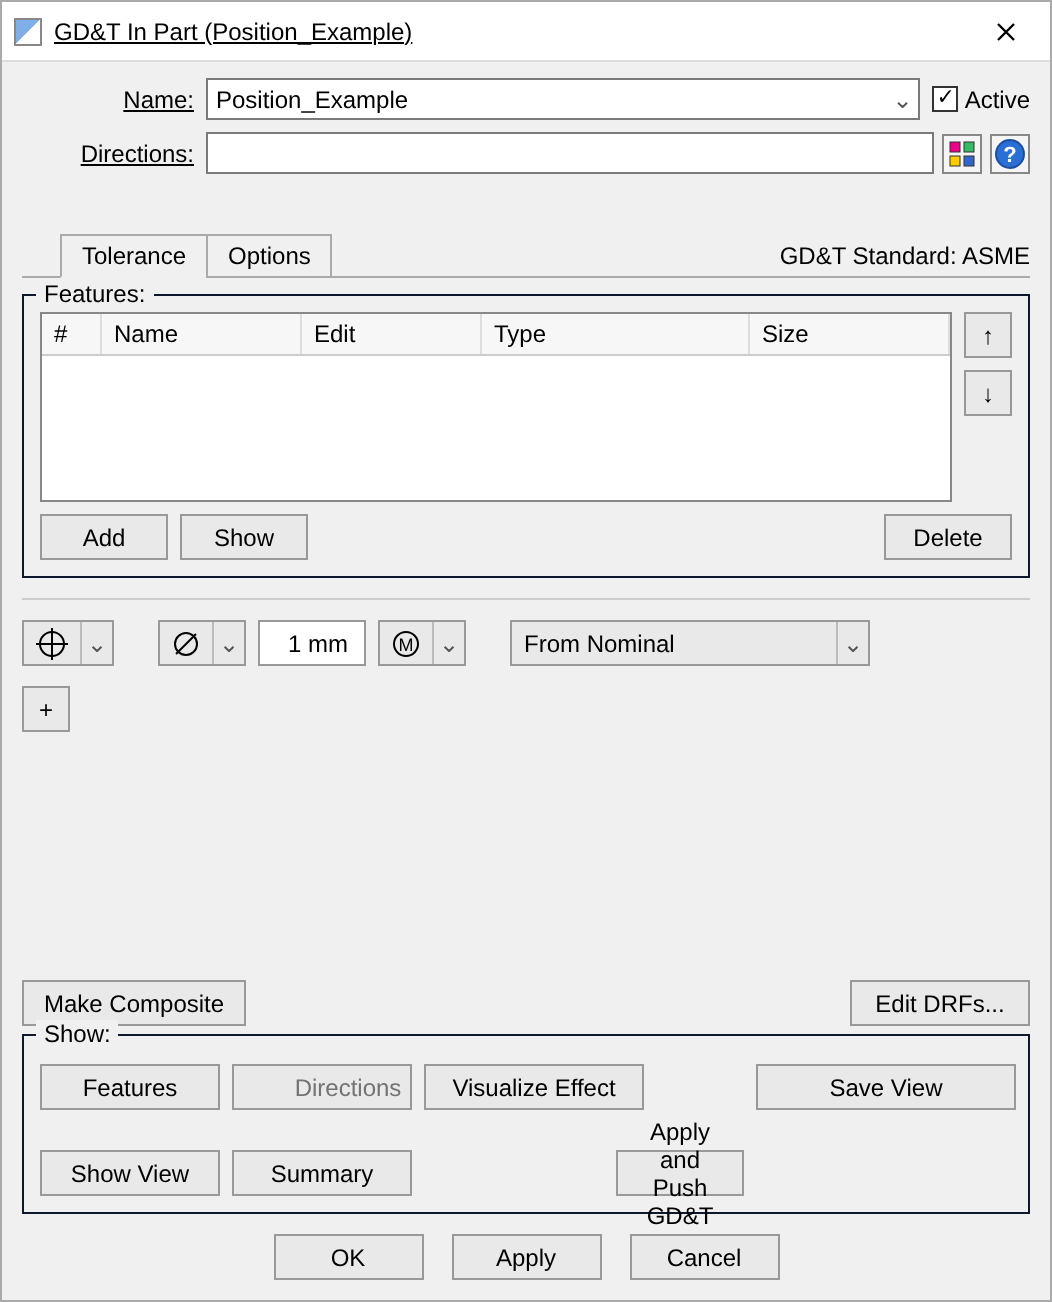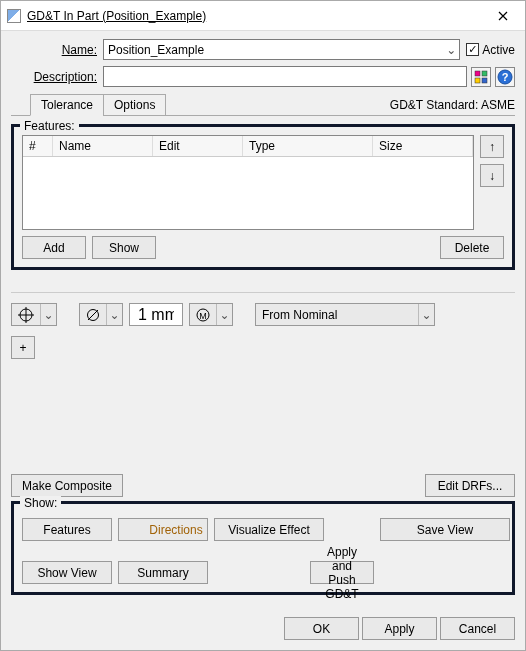--- a/index.html
+++ b/index.html
@@ -78,21 +78,21 @@
     width:13px;height:13px;border:1px solid #333;background:#fff;
     display:inline-flex;align-items:center;justify-content:center;
     margin-left:6px;margin-right:3px;
   }
   .chk.checked::after { content:"✓"; font-size:11px; line-height:11px; color:#000; }
   .icon-btn {
     width:20px;height:20px;border:1px solid #888;background:#e9e9e9;
     display:flex;align-items:center;justify-content:center;margin-left:4px;cursor:pointer;
   }
   .tabs {
-    display:flex; align-items:flex-end; margin-top:0;padding-left:19px;
+    display:flex; align-items:flex-end; margin-top:23px;padding-left:19px;
   }
   .tab {
     padding: 3px 10px;
     border:1px solid #aaa;
     background:#f0f0f0;
     margin-right:-1px;
     cursor:pointer;
     position:relative;
     bottom:-1px;
   }
@@ -104,24 +104,24 @@
     margin-left:auto;
     padding:3px 0;
   }
   .tab-body {
     border-top:1px solid #aaa;
     padding-top:8px;
     flex:1;
     display:flex;flex-direction:column;
   }
   .fieldset {
-    border:3px solid #0f172a;
+    border:1px solid #0f172a;
     padding: 8px;
     position:relative;
-    margin-bottom:12px;
+    margin-bottom:0;
   }
   .fieldset-label {
     position:absolute;top:-8px;left:6px;background:#f0f0f0;padding:0 4px;
   }
   .grid {
     border:1px solid #888;
     background:#fff;
     height:95px;
     display:flex;flex-direction:column;
   }
@@ -135,50 +135,50 @@
     border-right:1px solid #ddd;
   }
   .btn {
     min-width:64px;height:23px;
     border:1px solid #999;background:#e9e9e9;
     padding:0 10px;cursor:pointer;
     font-family:inherit;font-size:12px;
     display:inline-flex;align-items:center;justify-content:center;
   }
   .btn.small { min-width:24px; padding:0; width:24px; }
-  .btn.disabled { color:#a16207;padding-left:36px; }
+  .btn.disabled { color:#737373;padding-left:36px; }
   .btn-row { display:flex; gap:6px; margin-top:6px; }
   .divider { border:none;border-top:1px solid #ccc;margin:10px 0; }
   .tolerance-row { display:flex; gap:6px; align-items:center; }
   .dd {
     height:23px;border:1px solid #999;background:#e9e9e9;
     display:flex;align-items:center;cursor:pointer;
   }
   .dd .dd-body { padding:0 6px; display:flex;align-items:center; gap:4px; }
   .dd .dd-arrow {
     border-left:1px solid #bbb;width:16px;height:100%;
     display:flex;align-items:center;justify-content:center;color:#555;
   }
   .dd input.val-input {
-    width:40px;border:none;background:transparent;text-align:right;font-family:inherit;font-size:16px;
+    width:40px;border:none;background:transparent;text-align:right;font-family:inherit;font-size:12px;
   }
   .dd.wide { width:180px; background:#e9e9e9; }
   .dd.wide .dd-body { flex:1; }
   .side-btns {
     display:flex;flex-direction:column;gap:6px;margin-left:6px;
   }
   .feat-wrap{display:flex;}
   .show-grid {
     display:grid;
     grid-template-columns: repeat(3, 90px) 1fr 130px;
     gap:20px 6px;
     margin-top:4px;
   }
   .footer-btns {
-    display:flex;justify-content:flex-end;gap:3px;margin-top:10px;
+    display:flex;justify-content:center;gap:14px;margin-top:10px;
   }
   svg { display:block; }
 </style>
 </head>
 <body>
 
 <div class="window">
 
   <div class="titlebar">
     <span class="title-icon"></span>
@@ -196,21 +196,21 @@
       <div class="label-col">Name:</div>
       <div class="combo">
         <span class="combo-text">Position_Example</span>
         <span class="combo-arrow">⌄</span>
       </div>
       <span class="chk checked"></span>
       <span>Active</span>
     </div>
 
     <div class="row">
-      <div class="label-col">Description:</div>
+      <div class="label-col">Directions:</div>
       <input class="input-text" value="" style="">
       <div class="icon-btn" style="background:#f5f5f5">
         <svg width="14" height="14">
           <rect x="1" y="1" width="5" height="5" fill="#e08" stroke="#333" stroke-width="0.5"></rect>
           <rect x="8" y="1" width="5" height="5" fill="#3b6" stroke="#333" stroke-width="0.5"></rect>
           <rect x="1" y="8" width="5" height="5" fill="#fc0" stroke="#333" stroke-width="0.5"></rect>
           <rect x="8" y="8" width="5" height="5" fill="#36c" stroke="#333" stroke-width="0.5"></rect>
         </svg>
       </div>
       <div class="icon-btn" style="background:#f5f5f5">

